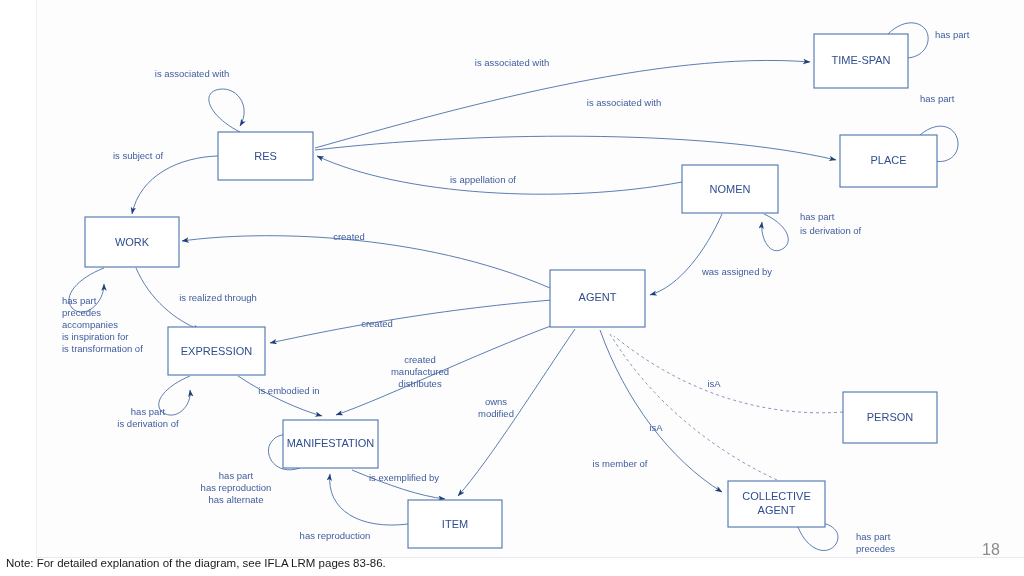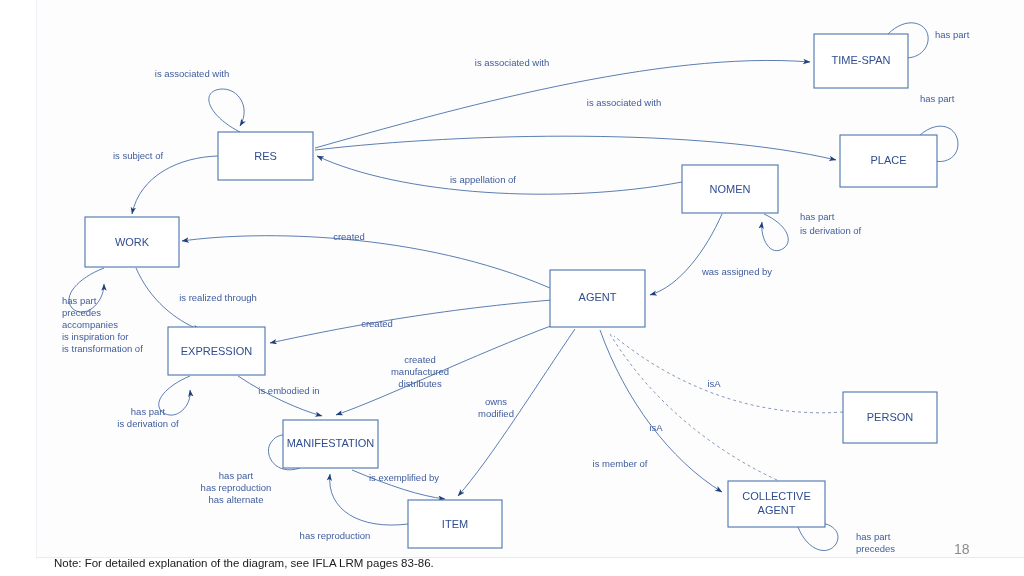--- a/index.html
+++ b/index.html
@@ -66,28 +66,27 @@
   .edge-label-mid { text-anchor: middle; }
   .edge-label-start { text-anchor: start; }
   #footer-note {
     position: absolute;
     left: 6px;
     top: 557px;
     font-family: "Liberation Sans", sans-serif;
     font-size: 11.5px;
     color: #1a1a1a;
     white-space: nowrap;
-    margin-left: 48px;
   }
   #page-number {
     position: absolute;
-    left: 954px;
+    left: 982px;
     top: 541px;
     font-family: "Liberation Sans", sans-serif;
-    font-size: 14px;
+    font-size: 16px;
     color: #8c8c8c;
   }
   #bottom-rule {
     position: absolute;
     left: 36px;
     top: 557px;
     width: 988px;
     height: 1px;
     background: #e8ebef;
   }

